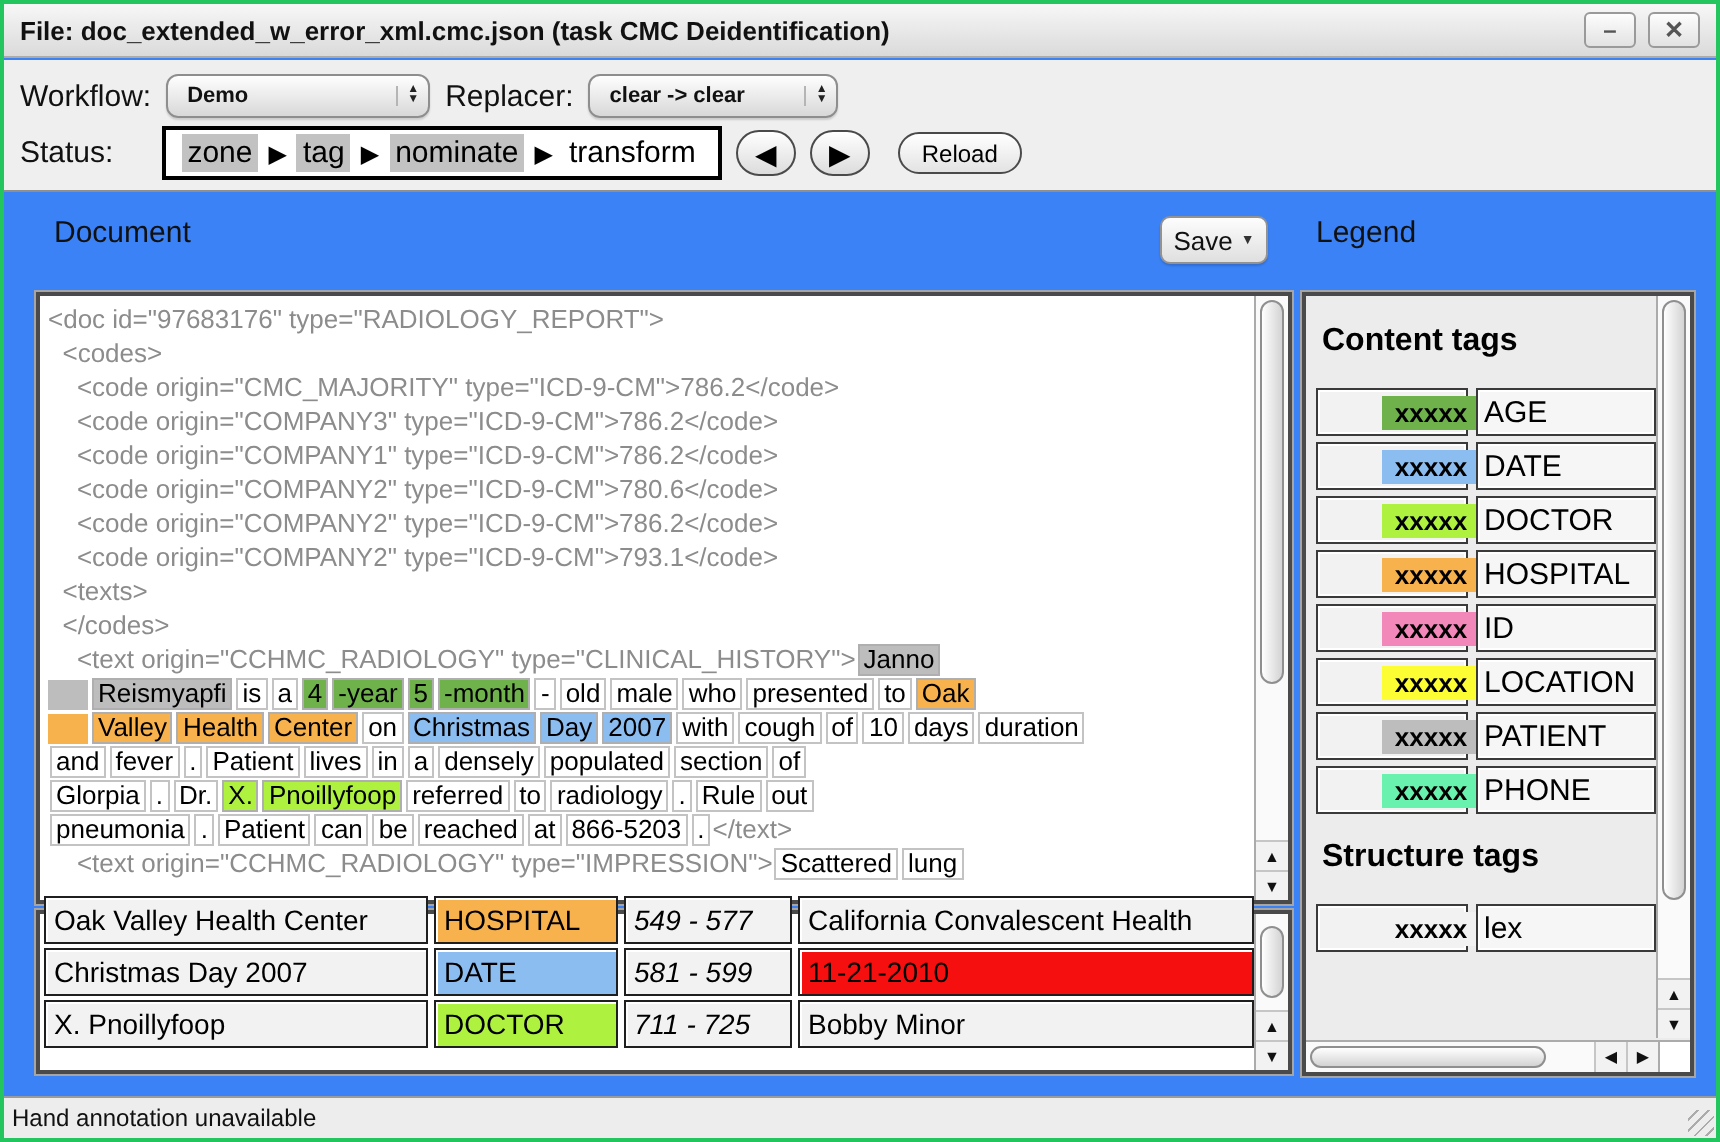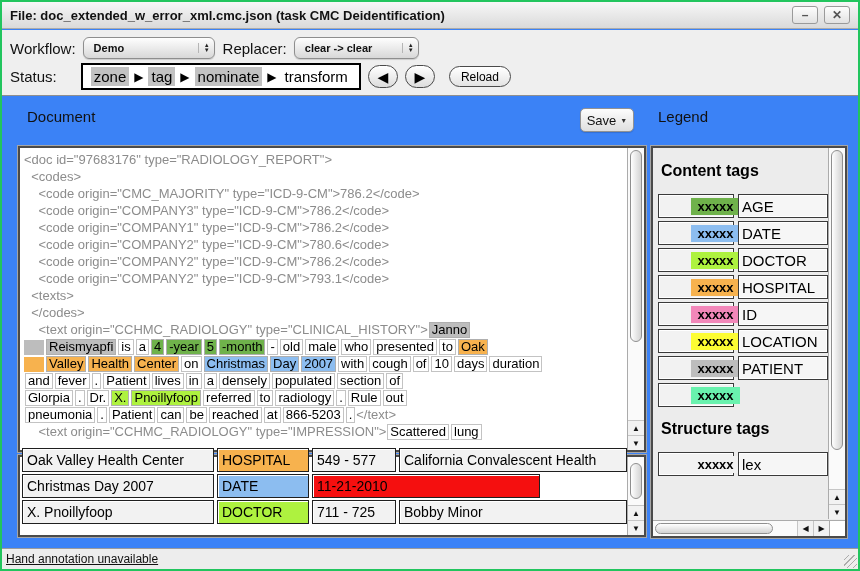--- a/index.html
+++ b/index.html
@@ -151,30 +151,30 @@
     overflow: hidden; margin-top: -9px; padding-top: 0; }
   .tb-row2 { display: flex; margin-bottom: 2px; }
   .tb-cell {
     height: 24px; border: 1px solid #1F1F1F; background: #F2F2F2;
     box-shadow: inset 1px 1px 0 #FFF; font-size: 14px; color: #000;
     display: flex; align-items: center; padding-left: 4px; margin-right: 3px;
     overflow: hidden; white-space: nowrap;
   }
   .tb-c1 { width: 192px; }
   .tb-c2 { width: 92px; }
-  .tb-c3 { width: 84px; }
+  .tb-c3 { width: 84px; font-style: italic; }
   .tb-c4 { width: 228px; margin-right: 0; }
 
   
   #statusbar {
     position: absolute; left: 0; right: 0; bottom: 0; height: 21px;
     background: #EDEDED; border-top: 1px solid #9B9B9B;
     display: flex; align-items: center; padding-left: 4px;
   }
-  #statusbar .txt { font-size: 12px; color: #111; text-decoration: underline; }
+  #statusbar .txt { font-size: 12px; color: #111; }
   #resize-grip {
     position: absolute; right: 1px; bottom: 1px; width: 13px; height: 13px;
     background: repeating-linear-gradient(135deg, transparent 0 3px, #ABABAB 3px 4px);
   }
 </style>
 </head>
 <body>
 
 <div id="window">
 
@@ -307,20 +307,21 @@
           <div class="lg-row">
             <div class="lg-swatch">
               <span class="lg-x" style="background: rgb(189, 189, 189);">xxxxx</span>
             </div>
             <div class="lg-label">PATIENT</div>
           </div>
           <div class="lg-row">
             <div class="lg-swatch">
               <span class="lg-x" style="background: rgb(105, 242, 174);">xxxxx</span>
             </div>
+            <div class="lg-label">PHONE</div>
           </div>
         </div>
       <div class="lg-heading" style="margin-top:13px;">Structure tags</div>
       <div class="lg-rows" id="structure-tag-rows">
           <div class="lg-row">
             <div class="lg-swatch">
               <span class="lg-x" style="background: rgb(242, 242, 242);">xxxxx</span>
             </div>
             <div class="lg-label">lex</div>
           </div>
@@ -347,20 +348,21 @@
     <div id="table-rows">
         <div class="tb-row2">
           <div class="tb-cell tb-c1">Oak Valley Health Center</div>
           <div class="tb-cell tb-c2" style="background: rgb(247, 178, 78);">HOSPITAL</div>
           <div class="tb-cell tb-c3">549 - 577</div>
           <div class="tb-cell tb-c4">California Convalescent Health</div>
         </div>
         <div class="tb-row2">
           <div class="tb-cell tb-c1">Christmas Day 2007</div>
           <div class="tb-cell tb-c2" style="background: rgb(140, 189, 240);">DATE</div>
+          <div class="tb-cell tb-c3">581 - 599</div>
           <div class="tb-cell tb-c4" style="background: rgb(245, 15, 15);">11-21-2010</div>
         </div>
         <div class="tb-row2">
           <div class="tb-cell tb-c1">X. Pnoillyfoop</div>
           <div class="tb-cell tb-c2" style="background: rgb(174, 242, 63);">DOCTOR</div>
           <div class="tb-cell tb-c3">711 - 725</div>
           <div class="tb-cell tb-c4">Bobby Minor</div>
         </div>
       </div>
     <div class="vscroll">

